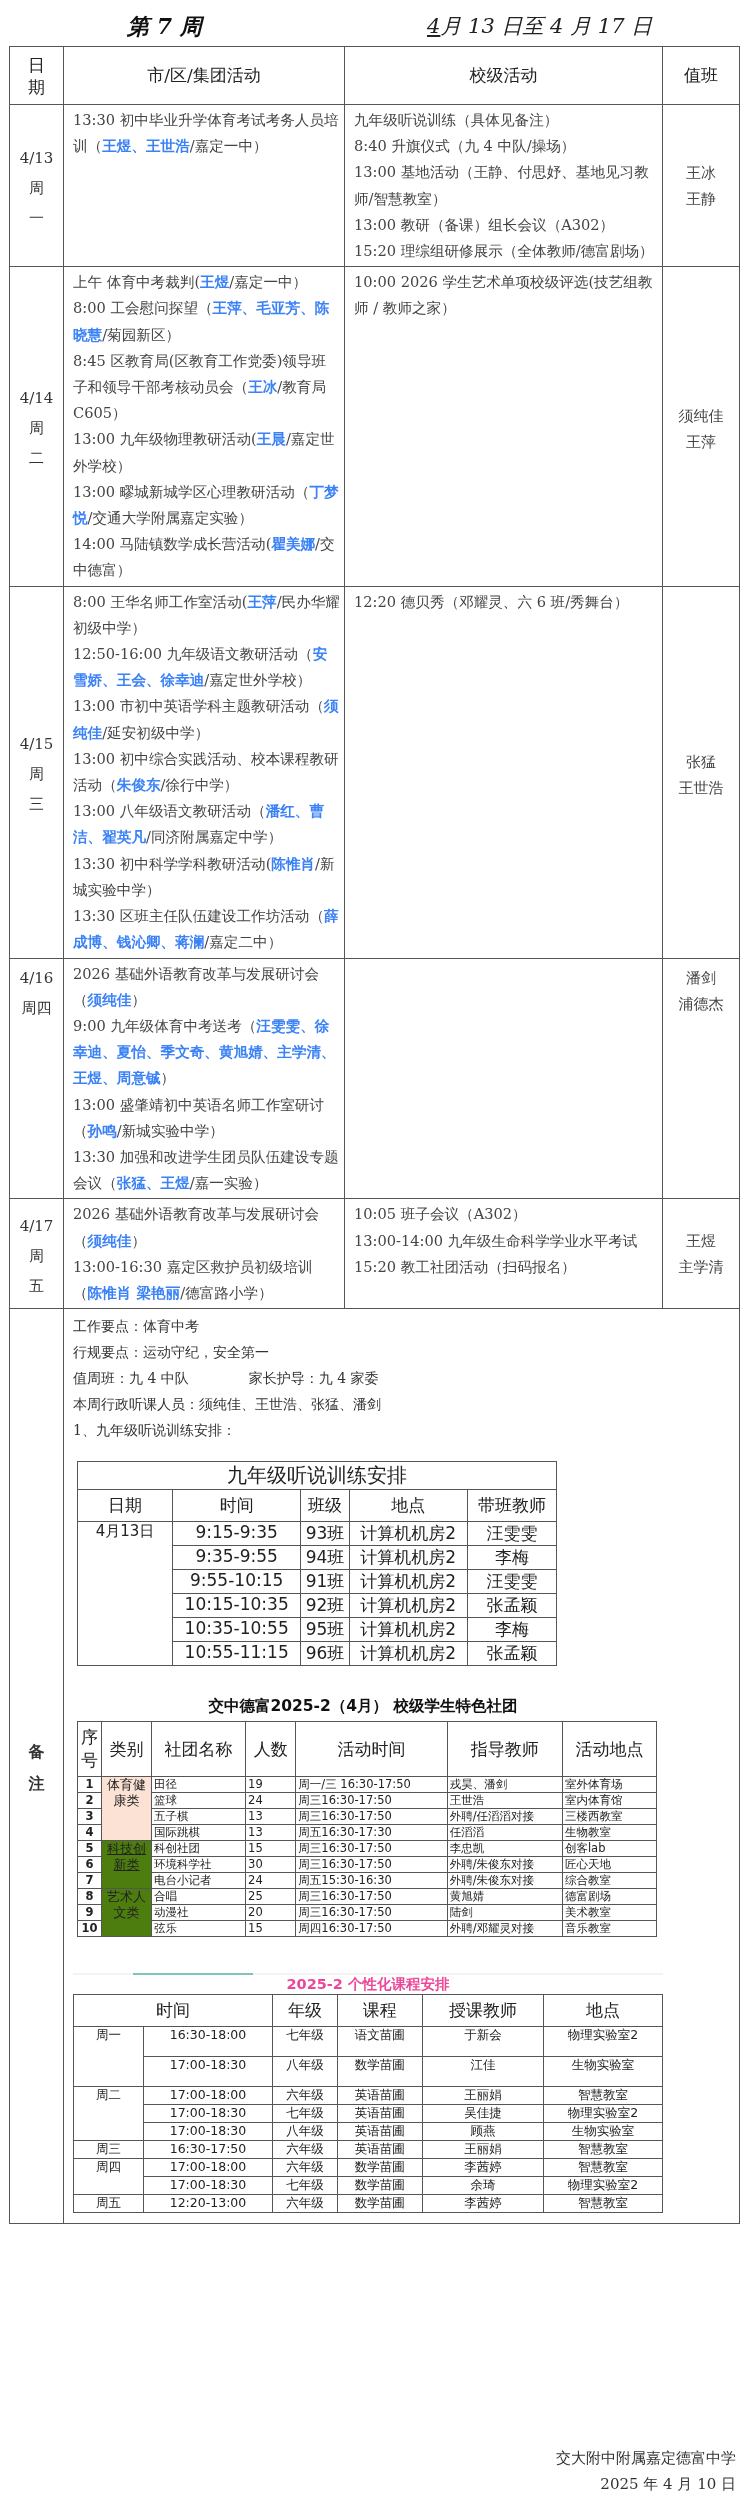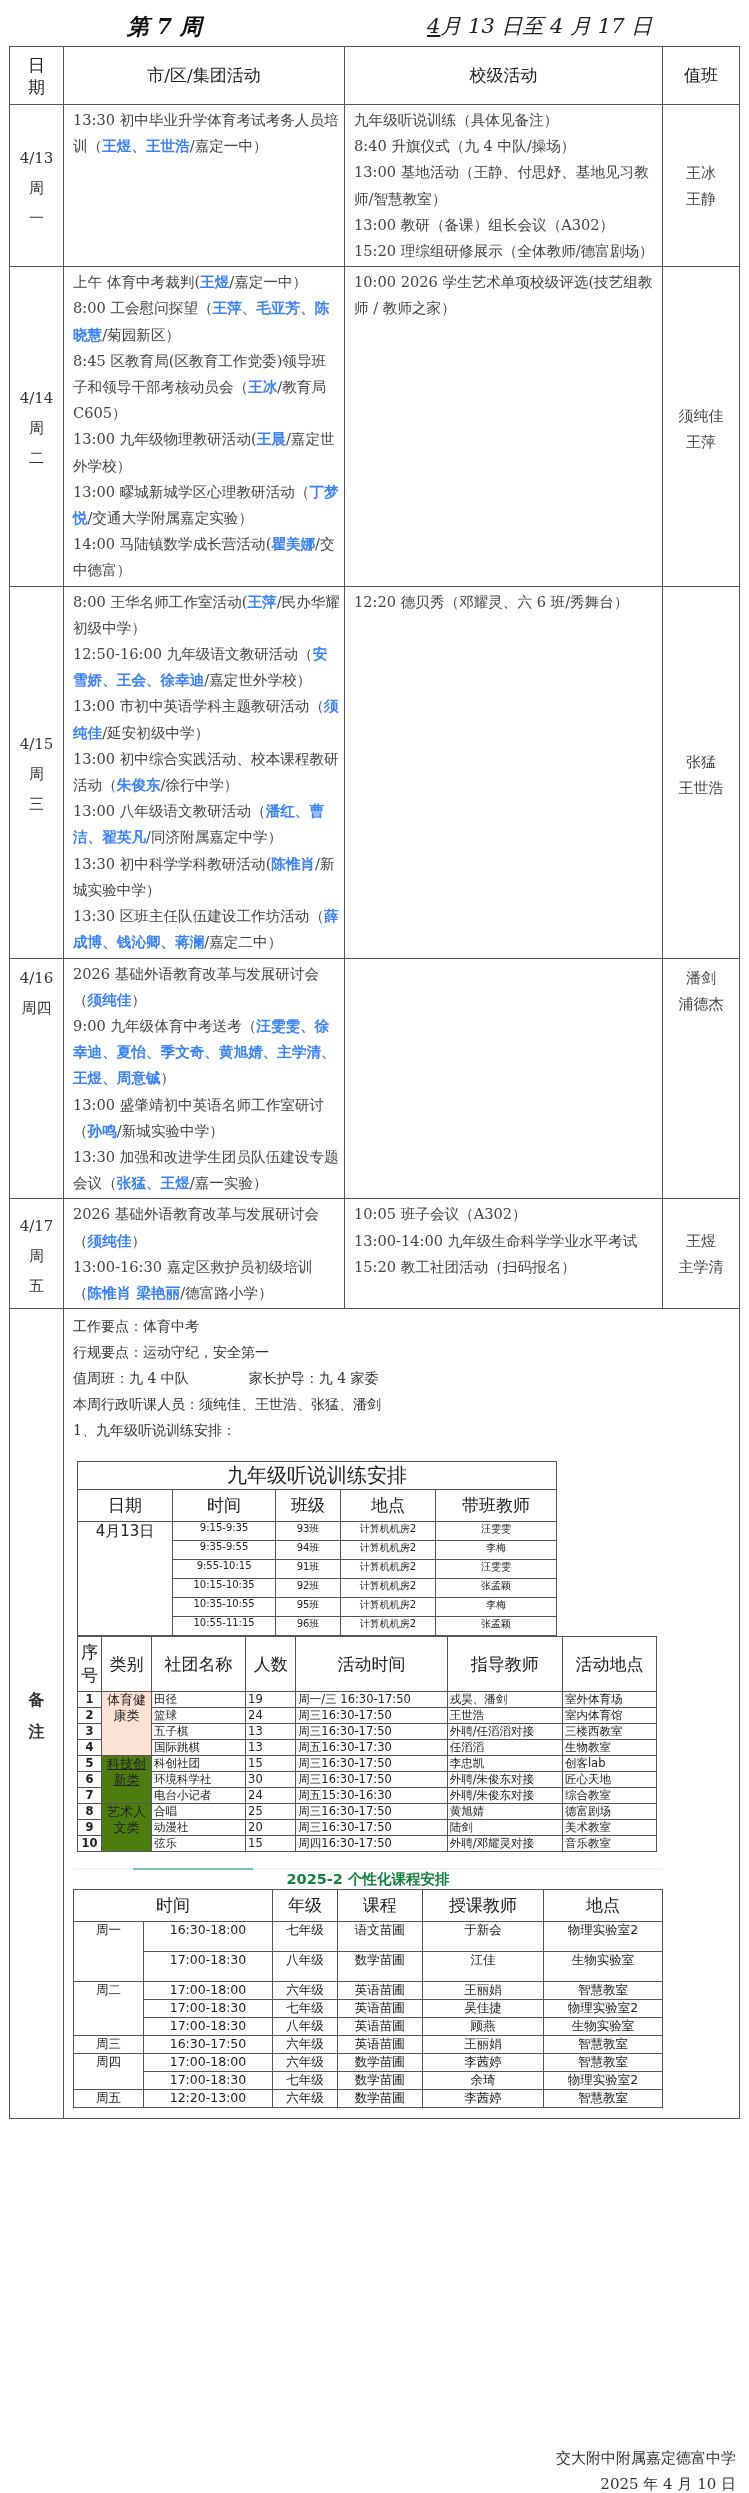--- a/index.html
+++ b/index.html
@@ -23,38 +23,38 @@
   td.act .line { display: block; }
   td.act b { color: #3b82f6; font-weight: bold; }
   td.duty { text-align: center; vertical-align: middle !important; font-size: 15px; line-height: 26px; color: #444; }
   td.duty.top { vertical-align: top !important; padding-top: 6px; }
   td.notes { padding: 4px 8px 10px 9px; }
   .note-line { font-size: 14px; line-height: 26px; color: #333; display: block; }
   .note-line .gap { display: inline-block; width: 60px; }
 
   
   .t1 { width: 480px; margin: 18px 0 0 4px; border-collapse: collapse; font-family: "DejaVu Sans", "Liberation Sans", sans-serif; }
-  .t1 td, .t1 th { border: 1px solid #555; text-align: center; font-size: 10px; height: 19px; padding: 0; font-weight: normal; color: #222; }
+  .t1 td, .t1 th { border: 1px solid #555; text-align: center; font-size: 17px; height: 19px; padding: 0; font-weight: normal; color: #222; }
   .t1 .title { font-size: 20px; height: 21px; border-bottom: 1.5px solid #555; margin-top: 24px; }
   .t1 th { font-size: 15px; height: 22px; }
   .t1 { border: 1.5px solid #555; }
 
   
   .t2-title { font-family: "DejaVu Sans", "Liberation Sans", sans-serif; font-weight: bold; font-size: 15.5px; text-align: center; width: 580px; margin: 30px 0 4px 0; color: #111; }
   .t2 { width: 580px; border-collapse: collapse; font-family: "DejaVu Sans", "Liberation Sans", sans-serif; margin-left: 4px; }
   .t2 td, .t2 th { border: 1px solid #555; font-size: 11.5px; height: 15.5px; padding: 0 2px; color: #222; white-space: nowrap; }
   .t2 th { font-weight: bold; text-align: center; font-size: 11.5px; height: 40px; }
   .t2 td.num { font-weight: bold; text-align: center; }
   .t2 td.cat { text-align: center; font-size: 13px; line-height: 16px; white-space: normal; }
   .cat-sport { background: #fbe2d5; }
   .cat-tech { background: #4d7c0f; text-decoration: underline; }
   .cat-art { background: #4d7c0f; }
 
   
-  .t3-title { font-family: "DejaVu Sans", "Liberation Sans", sans-serif; font-weight: bold; font-size: 14.5px; text-align: center; width: 590px; margin: 16px 0 0 0; color: #15803d; border-top: 2px solid #f3f3f3; position: relative; }
+  .t3-title { font-family: "DejaVu Sans", "Liberation Sans", sans-serif; font-weight: bold; font-size: 14.5px; text-align: center; width: 590px; margin: 36px 0 0 0; color: #ec4899; border-top: 2px solid #f3f3f3; position: relative; }
   .t3-title .accent { position: absolute; left: 60px; top: -2px; width: 120px; height: 2px; background: #7fc4b8; }
   .t3 { width: 590px; border-collapse: collapse; font-family: "DejaVu Sans", "Liberation Sans", sans-serif; border: 1.5px solid #444; }
   .t3 td, .t3 th { border: 1px solid #444; text-align: center; font-size: 12.5px; height: 15.5px; padding: 0; font-weight: normal; color: #222; }
   .t3 th { height: 19px; }
   .t3 td.tall { height: 30px; }
 
   .footer { position: absolute; right: 13px; top: 2445px; text-align: right; font-size: 15px; line-height: 26px; color: #333; }
 </style>
 </head>
 <body>
@@ -207,20 +207,21 @@
               </tr>
               <tr>
                 <td>10:55-11:15</td>
                 <td>96班</td>
                 <td>计算机机房2</td>
                 <td>张孟颖</td>
               </tr>
             </tbody>
         </table>
 
+        <div class="t2-title">交中德富2025-2（4月） 校级学生特色社团</div>
         <table class="t2">
           <tbody>
               <tr id="t2-head">
                 <th style="width: 24px;">序<br>号</th>
                 <th>类别</th>
                 <th>社团名称</th>
                 <th>人数</th>
                 <th>活动时间</th>
                 <th>指导教师</th>
                 <th>活动地点</th>

